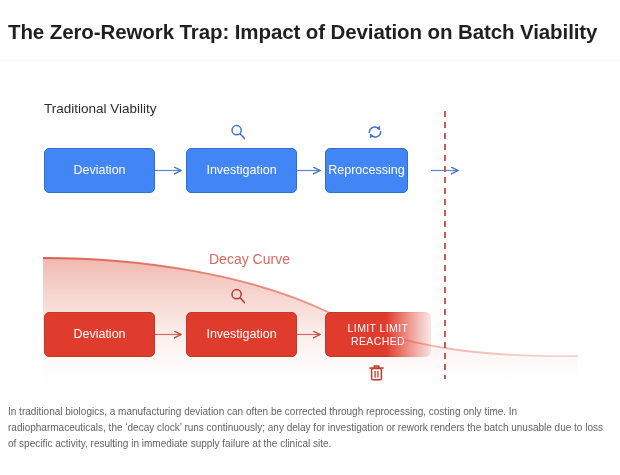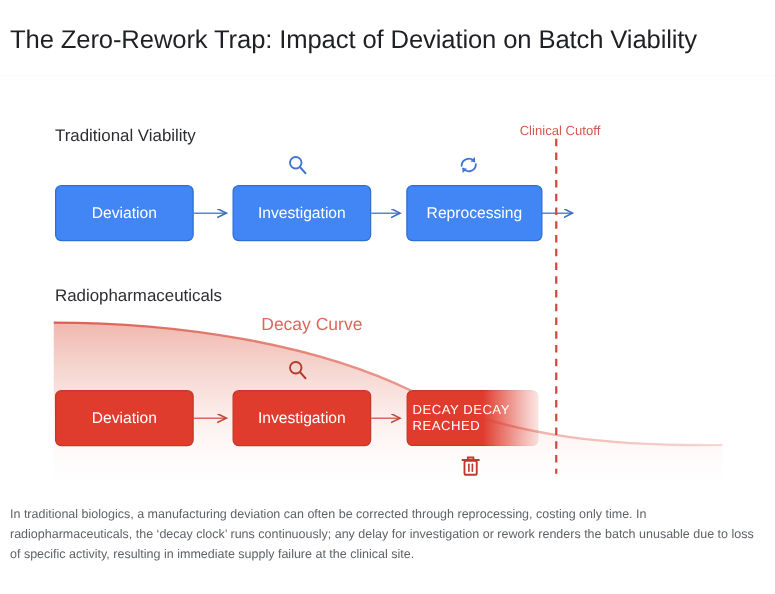--- a/index.html
+++ b/index.html
@@ -16,21 +16,21 @@
     position: relative;
   }
 
   
   #page-title {
     position: absolute;
     left: 8px;
     top: 20px;
     width: 604px;
     font-size: 20.5px;
-    font-weight: 400;
+    font-weight: 700;
     letter-spacing: -0.1px;
     color: #1f2023;
     white-space: nowrap;
   }
   #header-divider {
     position: absolute;
     left: 0;
     top: 60px;
     width: 620px;
     height: 1px;
@@ -68,20 +68,21 @@
   .node {
     position: absolute;
     height: 45px;
     border-radius: 5px;
     display: flex;
     align-items: center;
     justify-content: center;
     color: #ffffff;
     font-size: 12.5px;
     font-weight: 400;
+    text-align: center;
     line-height: 1.15;
     box-sizing: border-box;
   }
   .node.blue {
     background: #4285f4;
     border: 1px solid #2f6fd0;
   }
   .node.red {
     background: #e03c2e;
     border: 1px solid #c0392b;
@@ -93,21 +94,21 @@
             mask-image: linear-gradient(to right, #000 0%, #000 58%, rgba(0,0,0,0.35) 88%, rgba(0,0,0,0.12) 100%);
   }
   .node.uppercase .node-text {
     font-size: 10.5px;
     letter-spacing: 0.4px;
   }
 
   
   #node-b1 { left: 44px;  top: 87px;  width: 111px; }
   #node-b2 { left: 186px; top: 87px;  width: 111px; }
-  #node-b3 { left: 325px; top: 87px;  width: 109px; }
+  #node-b3 { left: 325px; top: 87px;  width: 83px; }
   #node-b4 { left: 463px; top: 87px;  width: 109px; }
 
   
   #node-r1 { left: 44px;  top: 251px; width: 111px; }
   #node-r2 { left: 186px; top: 251px; width: 111px; }
   #node-r3 { left: 325px; top: 251px; width: 106px; }
 
   
   .node-icon {
     position: absolute;
@@ -193,23 +194,21 @@
 
     <g stroke="#d4695c" stroke-width="1.2" fill="none">
       <line x1="155" y1="273.5" x2="181" y2="273.5" marker-end="url(#arrowRed)"></line>
       <line x1="297" y1="273.5" x2="320" y2="273.5" marker-end="url(#arrowRed)"></line>
     </g>
 
     <line x1="445" y1="50" x2="445" y2="318" stroke="#cc4b3c" stroke-width="1.8" stroke-dasharray="6 5"></line>
   </svg>
 
   <div class="section-label" id="label-traditional">Traditional Viability</div>
-  <div class="section-label" id="label-radio">Radiopharmaceuticals</div>
-
-  <div id="cutoff-label">Clinical Cutoff</div>
+
 
   <div id="decay-label">Decay Curve</div>
 
   <div class="node blue" id="node-b1">
     <span class="node-text">Deviation</span>
   </div>
   <div class="node blue" id="node-b2">
     <span class="node-text">Investigation</span>
   </div>
   <div class="node blue" id="node-b3">
@@ -231,21 +230,21 @@
     </svg>
   </span>
 
   <div class="node red" id="node-r1">
     <span class="node-text">Deviation</span>
   </div>
   <div class="node red" id="node-r2">
     <span class="node-text">Investigation</span>
   </div>
   <div class="node red faded uppercase" id="node-r3">
-    <span class="node-text">DECAY DECAY REACHED</span>
+    <span class="node-text">LIMIT LIMIT REACHED</span>
   </div>
 
   <span class="node-icon" id="icon-search-r">
     <svg viewBox="0 0 18 18" width="18" height="18" xmlns="http://www.w3.org/2000/svg">
       <circle cx="7.6" cy="7.2" r="4.6" fill="none" stroke="#b23a2c" stroke-width="1.5"></circle>
       <line x1="11.1" y1="10.8" x2="15.4" y2="15.6" stroke="#b23a2c" stroke-width="1.5" stroke-linecap="round"></line>
     </svg>
   </span>
   <span class="node-icon" id="icon-trash-r">
     <svg viewBox="0 0 15 17" width="15" height="17" xmlns="http://www.w3.org/2000/svg">

